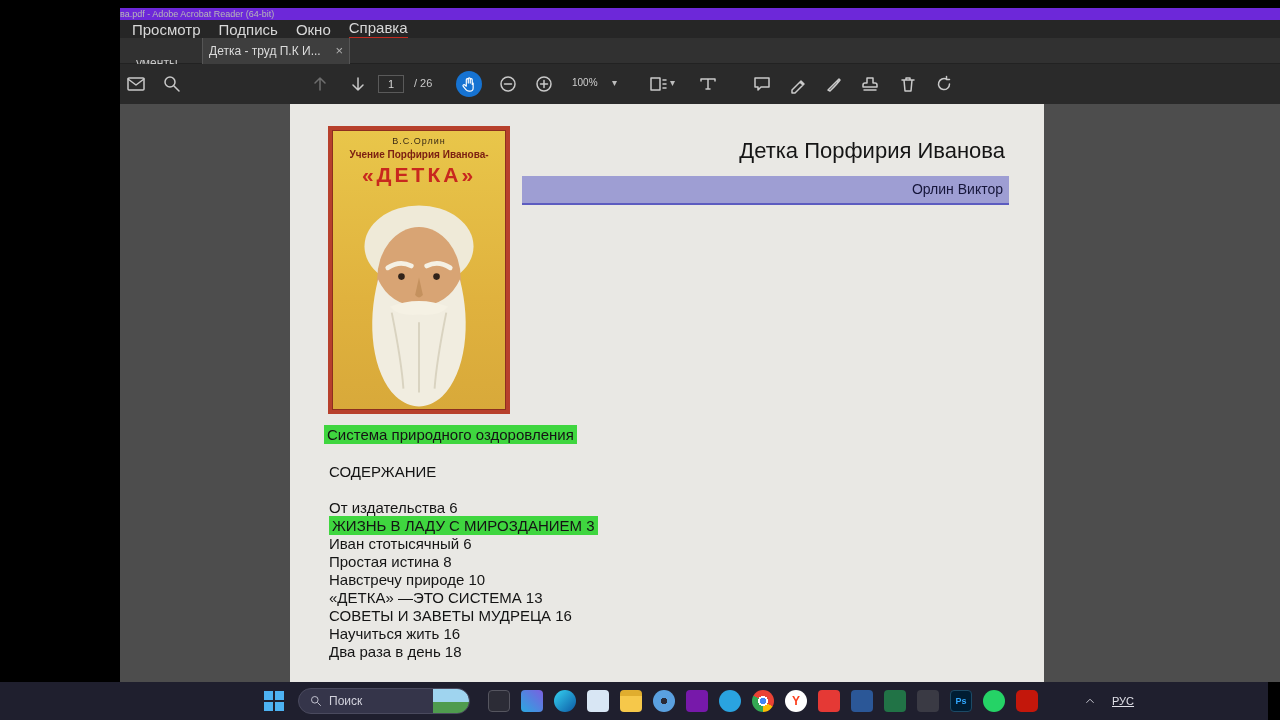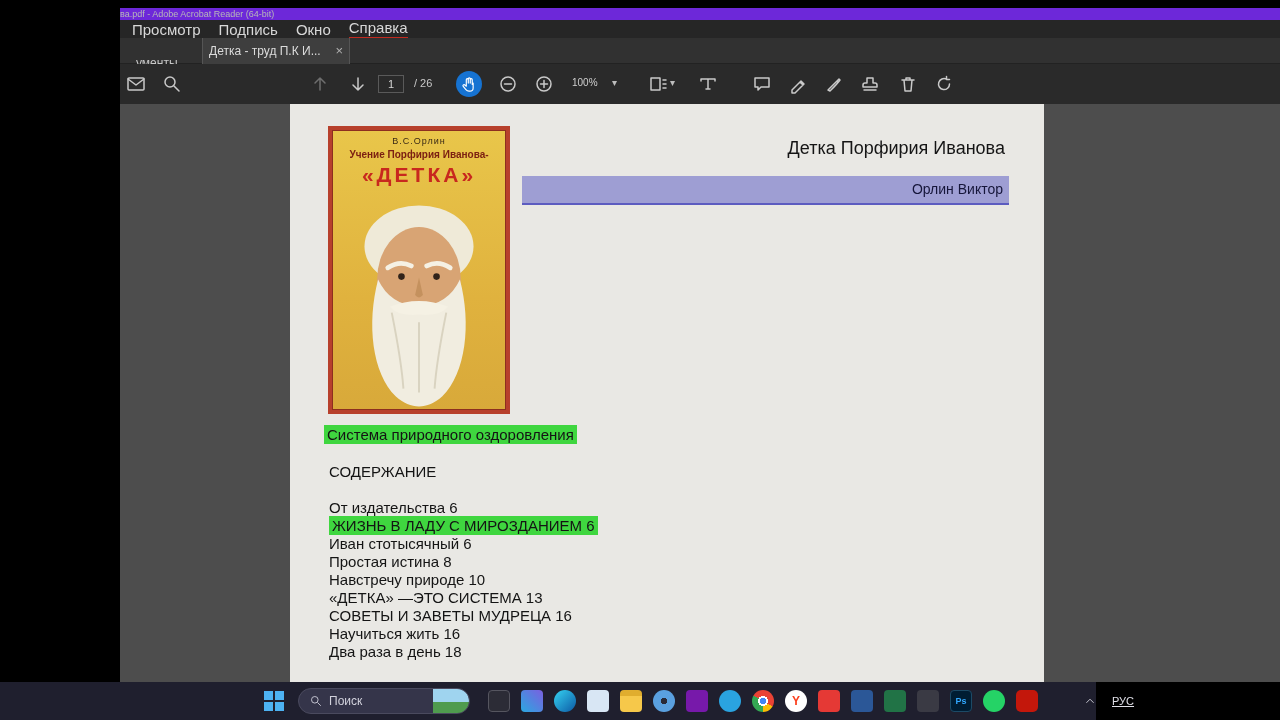--- a/index.html
+++ b/index.html
@@ -39,31 +39,31 @@
   
   .docarea { position:absolute; left:120px; top:104px; width:1160px; height:578px; background:#4d4d4d; overflow:hidden; }
   .page { position:absolute; left:138px; top:0; width:754px; height:578px; background:#e9e8e4; color:#141414;margin-left:32px; }
   .cover { position:absolute; left:38px; top:22px; width:182px; height:288px;
     background:linear-gradient(180deg,#e9c64a 0%,#e0b23e 60%,#d8a93a 100%);
     border:4px solid #b7402c; box-shadow:inset 0 0 0 1px #8d2f1f; overflow:hidden; }
   .cover-author { position:absolute; top:6px; width:100%; text-align:center; font-size:9px; color:#3a2a16; letter-spacing:1px; }
   .cover-series { position:absolute; top:19px; width:100%; text-align:center; font-size:10px; font-weight:bold; color:#7c2012; }
   .cover-title { position:absolute; top:33px; width:100%; text-align:center; font-size:21px; font-weight:bold; color:#c8281e; letter-spacing:3px; }
   .cover-face { position:absolute; left:0; top:56px; width:174px; height:224px; }
-  .doc-heading { position:absolute; top:34px; right:39px; font-size:18px; color:#151515; }
+  .doc-heading { position:absolute; top:34px; right:39px; font-size:22px; color:#151515; }
   .author-bar { position:absolute; left:232px; top:72px; width:487px; height:29px;
     background:#9e9ed3; border-bottom:2px solid #5c5cc0; font-size:14px; color:#16163a;
     line-height:27px; text-align:right; padding-right:6px; }
   .subtitle-row { position:absolute; left:34px; top:322px; font-size:15px; }
   .hl-green { background:#3fd63f; padding:1px 3px; }
   .contents-heading { position:absolute; left:39px; top:359px; font-size:15px; }
   .toc { position:absolute; left:39px; top:395px; font-size:15px; }
   .toc-row { height:18px; line-height:18px; white-space:nowrap; }
   
-  .taskbar { position:absolute; left:0; top:682px; width:1096px; height:38px; background:#1f1f2e; }
+  .taskbar { position:absolute; left:0; top:682px; width:1268px; height:38px; background:#1f1f2e; }
   .start { position:absolute; left:264px; top:9px; width:20px; height:20px;
     display:grid; grid-template-columns:9px 9px; grid-template-rows:9px 9px; gap:2px; }
   .start div { background:#4db2f2; }
   .tb-search { position:absolute; left:298px; top:6px; width:172px; height:26px; border-radius:13px;
     background:#35354a; border:1px solid #4a4a5e; display:flex; align-items:center; overflow:hidden; }
   .tb-search svg { width:12px; height:12px; stroke:#c5c5d2; fill:none; stroke-width:1.6; margin:0 7px 0 11px; }
   .tb-search-label { color:#d2d2dc; font-size:12px; flex:1; }
   .search-thumb { width:36px; height:26px; border-radius:0 13px 13px 0;
     background:linear-gradient(180deg,#9fd4ef 0 55%,#4f9b4e 55%); }
   .tb-icons { position:absolute; left:488px; top:8px; display:flex; gap:11px; }
@@ -234,21 +234,21 @@
       </div>
 
       <div class="subtitle-row">
         <span class="hl-green">Система природного оздоровления</span>
       </div>
 
       <div class="contents-heading">СОДЕРЖАНИЕ</div>
 
       <div class="toc">
           <div class="toc-row"><span>От издательства 6</span></div>
-          <div class="toc-row"><span class="hl-green">ЖИЗНЬ В ЛАДУ С МИРОЗДАНИЕМ 6</span></div>
+          <div class="toc-row"><span class="hl-green">ЖИЗНЬ В ЛАДУ С МИРОЗДАНИЕМ 3</span></div>
           <div class="toc-row"><span>Иван стотысячный 6</span></div>
           <div class="toc-row"><span>Простая истина 8</span></div>
           <div class="toc-row"><span>Навстречу природе 10</span></div>
           <div class="toc-row"><span>«ДЕТКА» —ЭТО СИСТЕМА 13</span></div>
           <div class="toc-row"><span>СОВЕТЫ И ЗАВЕТЫ МУДРЕЦА 16</span></div>
           <div class="toc-row"><span>Научиться жить 16</span></div>
           <div class="toc-row"><span>Два раза в день 18</span></div>
         </div>
 
     </div>

